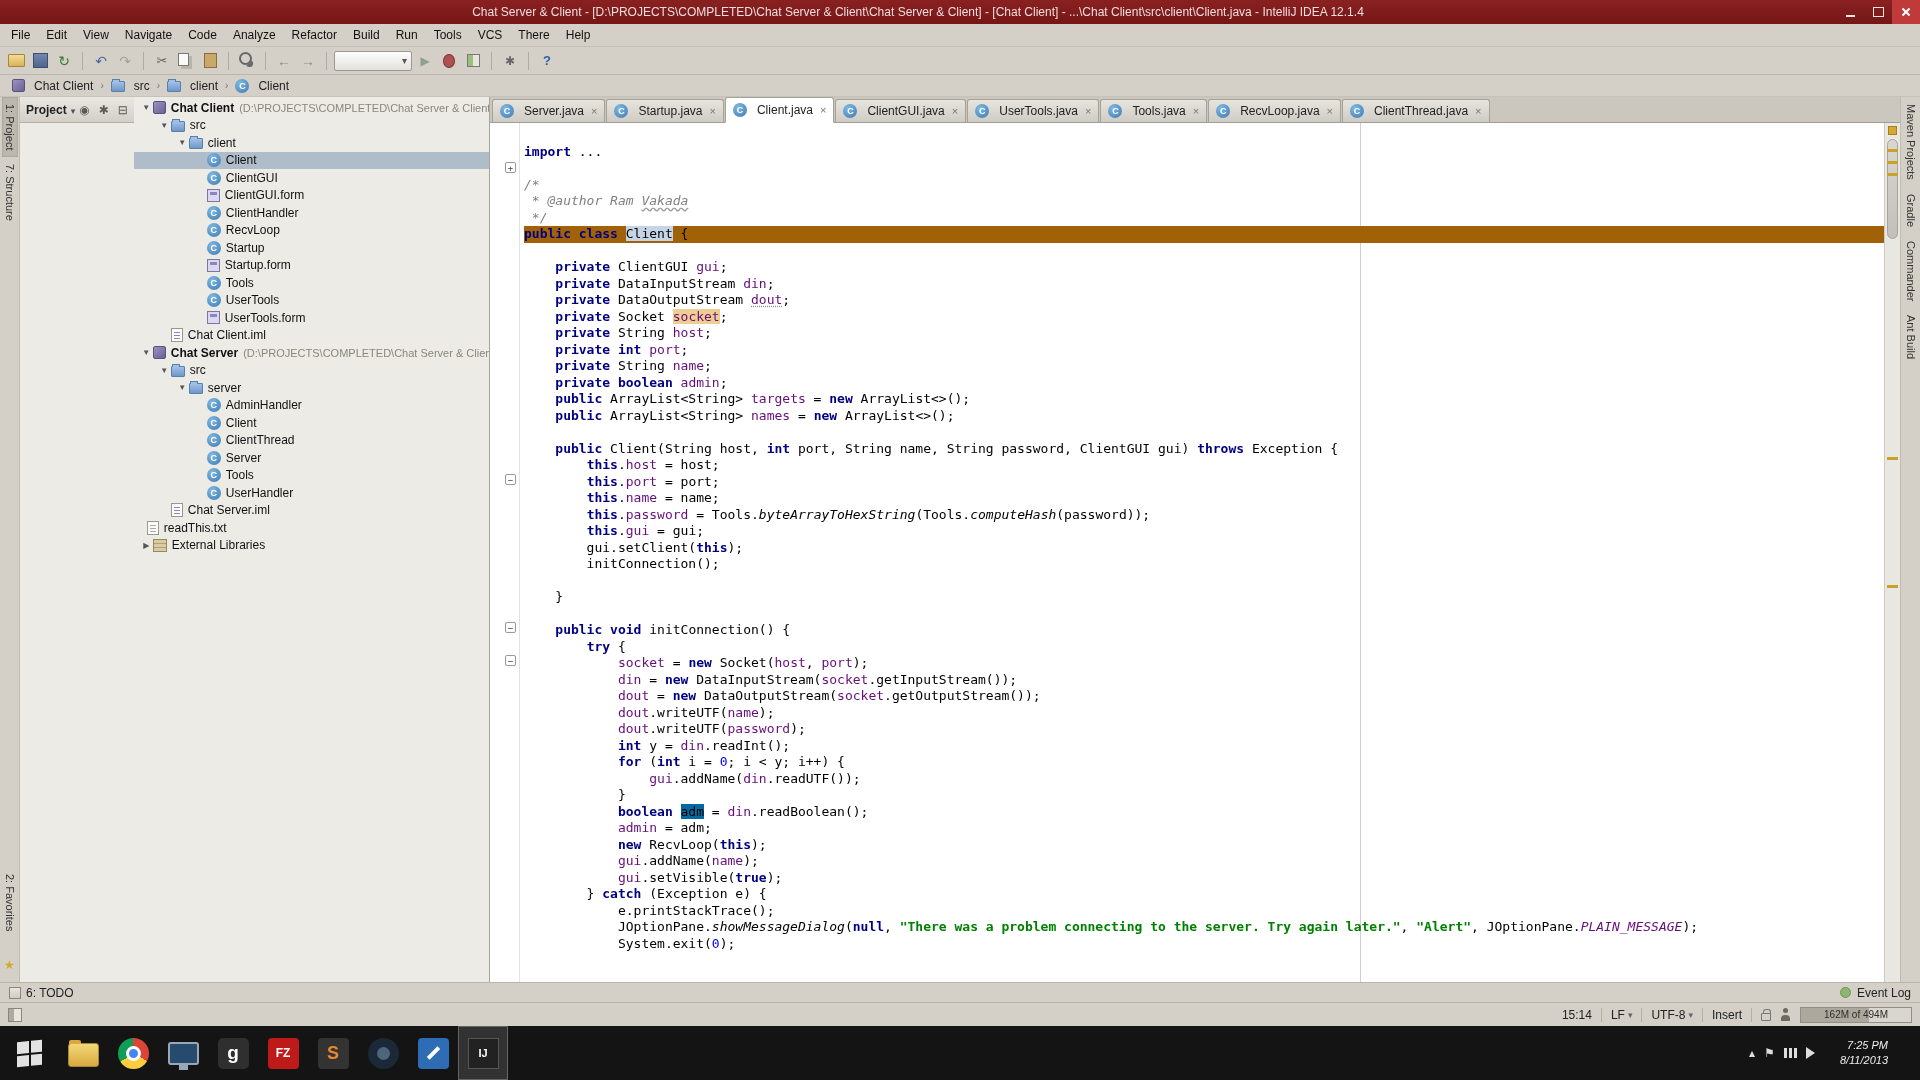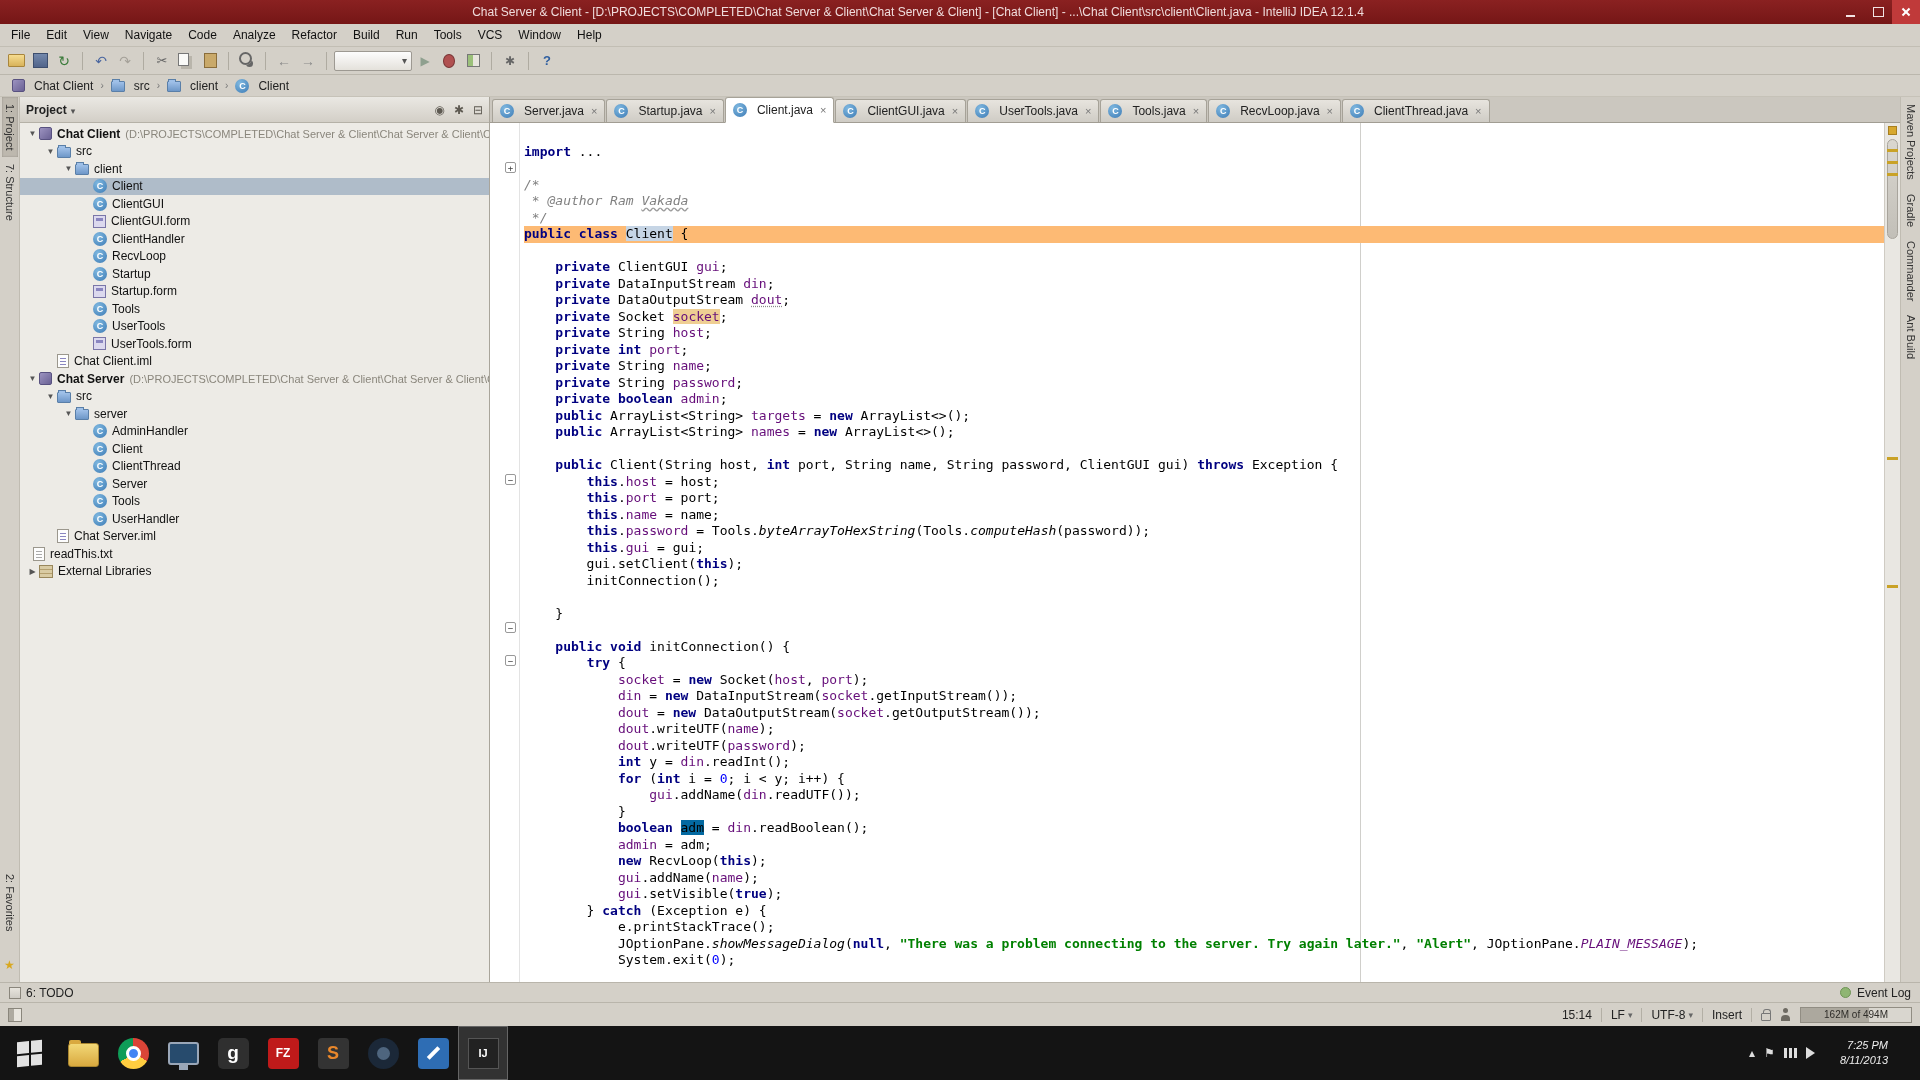--- a/index.html
+++ b/index.html
@@ -50,21 +50,21 @@
   .main{flex:1;display:flex;min-height:0;}
   .stripe{width:20px;background:#D4D0C8;position:relative;font-size:11px;color:#333;flex:none;display:flex;flex-direction:column;align-items:center;}
   .stripe-left{border-right:1px solid #C0BCB2;}
   .stripe-right{border-left:1px solid #C0BCB2;}
   .stripe-label{writing-mode:vertical-rl;padding:7px 2px;white-space:nowrap;}
   .stripe-label.active{background:#BDB8AE;box-shadow:inset 0 0 2px #8F8B81;}
   .stripe-bottom{position:absolute;bottom:44px;left:0;right:0;display:flex;flex-direction:column;align-items:center;}
   .fav-star{position:absolute;bottom:10px;color:#D8A820;font-size:12px;}
 
   
-  .project-panel{width:470px;display:flex;flex-direction:column;border-right:1px solid #A9A59B;background:#EDEBE6;flex:none;}
+  .project-panel{width:470px;display:flex;border-right:1px solid #A9A59B;background:#EDEBE6;flex:none;}
   .panel-header{height:26px;background:linear-gradient(#EAE8E3,#D3CFC7);border-bottom:1px solid #B5B1A7;display:flex;align-items:center;font-size:12px;padding:0 6px;gap:4px;flex:none;}
   .panel-title{font-weight:bold;color:#222;}
   .panel-title::after{content:"▾";font-weight:normal;font-size:9px;color:#555;margin-left:4px;}
   .panel-hdr-icons{margin-left:auto;display:flex;gap:9px;color:#5E5A52;font-size:12px;align-items:center;}
   .ph-locate::before{content:"◉";}
   .ph-settings::before{content:"✱";}
   .ph-collapse::before{content:"⊟";}
   .tree{flex:1;overflow:hidden;padding-top:2px;}
   .tree-row{height:17.5px;display:flex;align-items:center;font-size:12px;color:#111;white-space:nowrap;overflow:hidden;}
   .tree-row.selected{background:#AFBCC9;}
@@ -89,21 +89,21 @@
   .tab{height:23px;display:flex;align-items:center;gap:5px;padding:0 7px;font-size:12px;background:linear-gradient(#E7E4DE,#CFCCC5);border:1px solid #A6A298;border-bottom:none;border-radius:3px 3px 0 0;margin-right:1px;color:#222;}
   .tab.active{background:#FFFFFF;height:26px;margin-bottom:-1px;border-bottom:1px solid #fff;}
   .tab-close{color:#777;font-size:11px;margin-left:2px;}
   .editor-body{flex:1;display:flex;min-height:0;overflow:hidden;}
   .gutter{width:30px;background:#FFFFFF;border-right:1px solid #E3E3E3;display:flex;flex-direction:column;padding-top:4px;flex:none;}
   .gutter-row{height:16.5px;display:flex;justify-content:flex-end;padding-right:3px;}
   .fold{width:11px;height:11px;margin-top:2px;border:1px solid #999;background:#fff;border-radius:2px;font:9px/10px "DejaVu Sans Mono",monospace;text-align:center;color:#444;}
   .code{flex:1;position:relative;padding:4px 0 0 4px;font:13px/16.5px "DejaVu Sans Mono",monospace;overflow:hidden;min-width:0;}
   .margin-line{position:absolute;top:0;bottom:0;left:840px;width:1px;background:#D0CFCB;}
   .code-line{height:16.5px;white-space:pre;position:relative;}
-  .caret-line{background:#fdba74;}
+  .caret-line{background:#a16207;}
   .tk-k{color:#000080;font-weight:bold;}
   .tk-p{color:#000;}
   .tk-f{color:#660E7A;}
   .tk-fu{color:#660E7A;text-decoration:underline dotted #8A8A8A;text-underline-offset:2px;}
   .tk-fh{color:#660E7A;background:#EFCE93;}
   .tk-hl{background:#0369a1;}
   .tk-s{color:#008000;font-weight:bold;}
   .tk-n{color:#0000FF;}
   .tk-c{color:#808080;font-style:italic;}
   .tk-cu{color:#808080;font-style:italic;text-decoration:underline wavy #9A9A9A;text-underline-offset:2px;}
@@ -185,21 +185,21 @@
       <span class="menu-item">Edit</span>
       <span class="menu-item">View</span>
       <span class="menu-item">Navigate</span>
       <span class="menu-item">Code</span>
       <span class="menu-item">Analyze</span>
       <span class="menu-item">Refactor</span>
       <span class="menu-item">Build</span>
       <span class="menu-item">Run</span>
       <span class="menu-item">Tools</span>
       <span class="menu-item">VCS</span>
-      <span class="menu-item">Window</span>
+      <span class="menu-item">There</span>
       <span class="menu-item">Help</span>
     </div>
 
   <div class="toolbar">
       <span class="tb-btn ic-open"></span>
       <span class="tb-btn ic-save"></span>
       <span class="tb-btn ic-sync"></span>
       <span class="tb-sep"></span>
       <span class="tb-btn ic-undo"></span>
       <span class="tb-btn ic-redo"></span>
@@ -517,21 +517,20 @@
             <div class="code-line"><span class="tk-c"> */</span></div>
             <div class="code-line caret-line"><span class="tk-k">public</span><span class="tk-p"> </span><span class="tk-k">class</span><span class="tk-p"> </span><span class="tk-cls">Client</span><span class="tk-p"> {</span></div>
             <div class="code-line"></div>
             <div class="code-line"><span class="tk-p">    </span><span class="tk-k">private</span><span class="tk-p"> ClientGUI </span><span class="tk-f">gui</span><span class="tk-p">;</span></div>
             <div class="code-line"><span class="tk-p">    </span><span class="tk-k">private</span><span class="tk-p"> DataInputStream </span><span class="tk-f">din</span><span class="tk-p">;</span></div>
             <div class="code-line"><span class="tk-p">    </span><span class="tk-k">private</span><span class="tk-p"> DataOutputStream </span><span class="tk-fu">dout</span><span class="tk-p">;</span></div>
             <div class="code-line"><span class="tk-p">    </span><span class="tk-k">private</span><span class="tk-p"> Socket </span><span class="tk-fh">socket</span><span class="tk-p">;</span></div>
             <div class="code-line"><span class="tk-p">    </span><span class="tk-k">private</span><span class="tk-p"> String </span><span class="tk-f">host</span><span class="tk-p">;</span></div>
             <div class="code-line"><span class="tk-p">    </span><span class="tk-k">private</span><span class="tk-p"> </span><span class="tk-k">int</span><span class="tk-p"> </span><span class="tk-f">port</span><span class="tk-p">;</span></div>
             <div class="code-line"><span class="tk-p">    </span><span class="tk-k">private</span><span class="tk-p"> String </span><span class="tk-f">name</span><span class="tk-p">;</span></div>
-            <div class="code-line"><span class="tk-p">    </span><span class="tk-k">private</span><span class="tk-p"> String </span><span class="tk-f">password</span><span class="tk-p">;</span></div>
             <div class="code-line"><span class="tk-p">    </span><span class="tk-k">private</span><span class="tk-p"> </span><span class="tk-k">boolean</span><span class="tk-p"> </span><span class="tk-f">admin</span><span class="tk-p">;</span></div>
             <div class="code-line"><span class="tk-p">    </span><span class="tk-k">public</span><span class="tk-p"> ArrayList&lt;String&gt; </span><span class="tk-f">targets</span><span class="tk-p"> = </span><span class="tk-k">new</span><span class="tk-p"> ArrayList&lt;&gt;();</span></div>
             <div class="code-line"><span class="tk-p">    </span><span class="tk-k">public</span><span class="tk-p"> ArrayList&lt;String&gt; </span><span class="tk-f">names</span><span class="tk-p"> = </span><span class="tk-k">new</span><span class="tk-p"> ArrayList&lt;&gt;();</span></div>
             <div class="code-line"></div>
             <div class="code-line"><span class="tk-p">    </span><span class="tk-k">public</span><span class="tk-p"> Client(String host, </span><span class="tk-k">int</span><span class="tk-p"> port, String name, String password, ClientGUI gui) </span><span class="tk-k">throws</span><span class="tk-p"> Exception {</span></div>
             <div class="code-line"><span class="tk-p">        </span><span class="tk-k">this</span><span class="tk-p">.</span><span class="tk-f">host</span><span class="tk-p"> = host;</span></div>
             <div class="code-line"><span class="tk-p">        </span><span class="tk-k">this</span><span class="tk-p">.</span><span class="tk-f">port</span><span class="tk-p"> = port;</span></div>
             <div class="code-line"><span class="tk-p">        </span><span class="tk-k">this</span><span class="tk-p">.</span><span class="tk-f">name</span><span class="tk-p"> = name;</span></div>
             <div class="code-line"><span class="tk-p">        </span><span class="tk-k">this</span><span class="tk-p">.</span><span class="tk-f">password</span><span class="tk-p"> = Tools.</span><span class="tk-sm">byteArrayToHexString</span><span class="tk-p">(Tools.</span><span class="tk-sm">computeHash</span><span class="tk-p">(password));</span></div>
             <div class="code-line"><span class="tk-p">        </span><span class="tk-k">this</span><span class="tk-p">.</span><span class="tk-f">gui</span><span class="tk-p"> = gui;</span></div>

